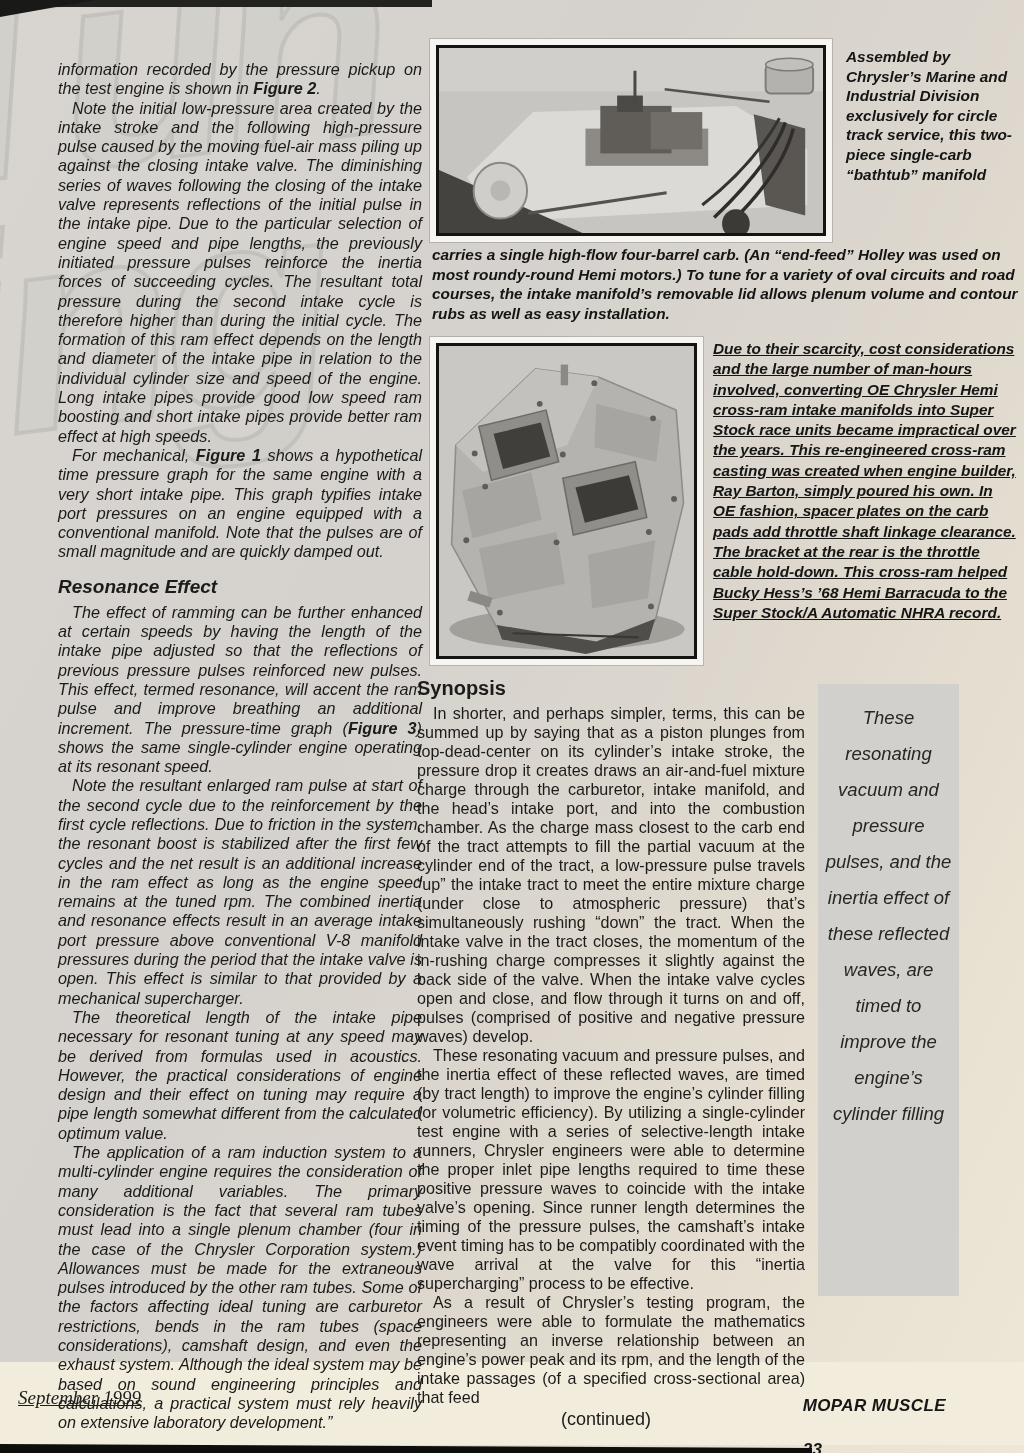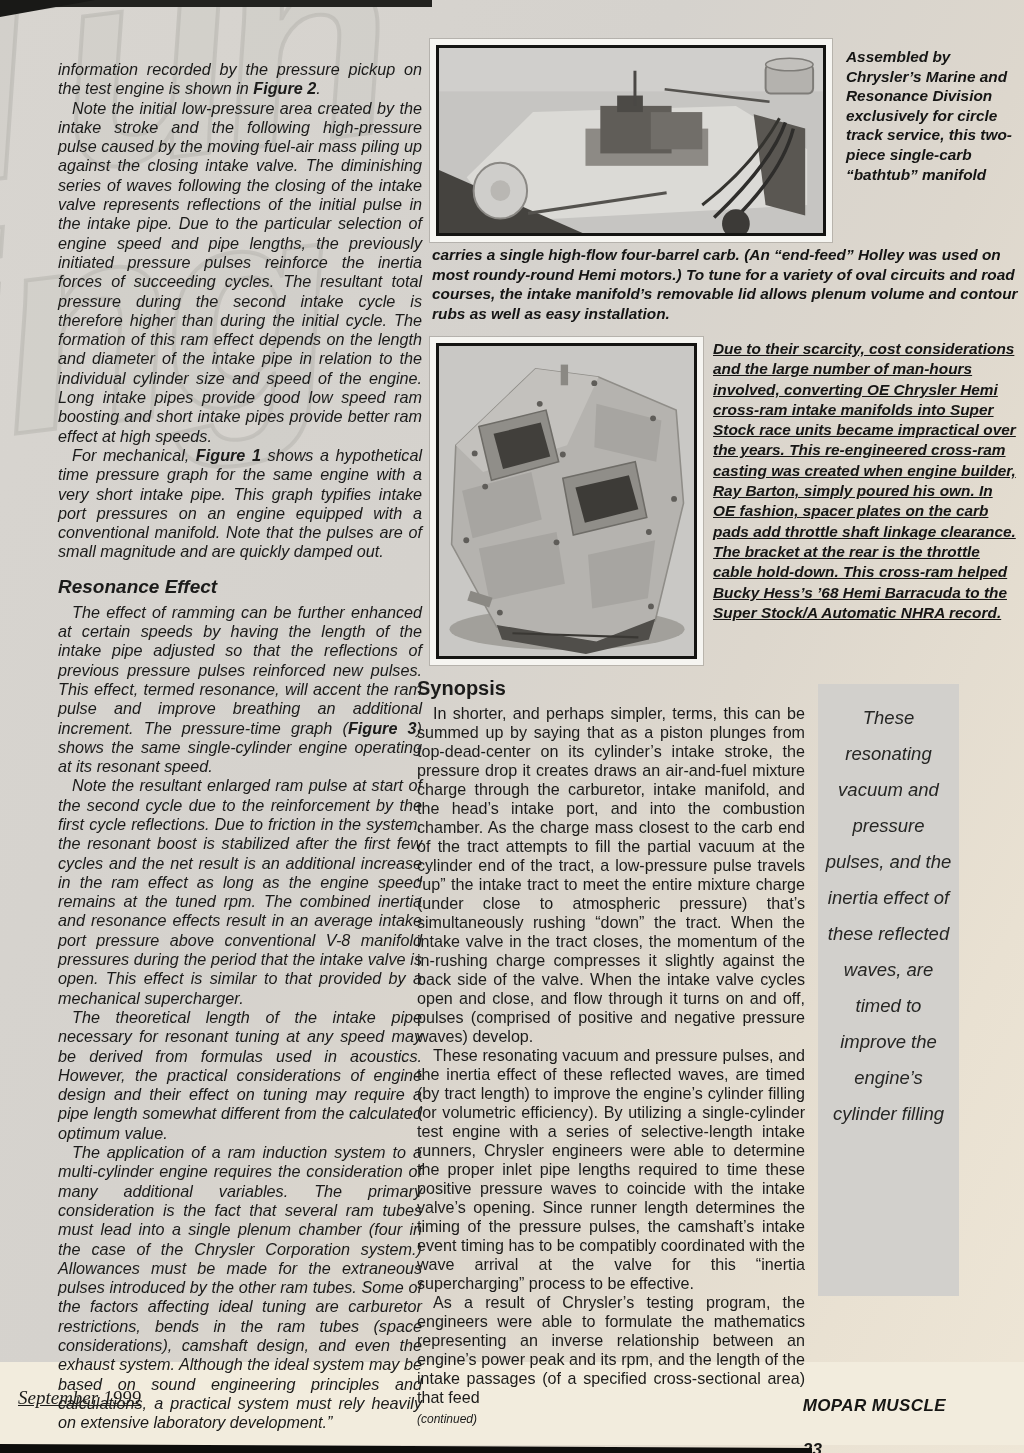--- a/index.html
+++ b/index.html
@@ -35,21 +35,21 @@
   .cap{font-weight:bold;font-style:italic;font-size:15.4px;line-height:19.6px;color:#151514;z-index:2;position:absolute;}
   .cap-side{left:846px;top:47px;width:168px;}
   .cap-bottom{left:432px;top:245px;width:590px;}
   .cap2{left:713px;top:339px;width:305px;line-height:20.3px;text-decoration:underline;}
 
   .syn-col{position:absolute;left:417px;top:676px;width:388px;z-index:2;
     font-size:16.1px;line-height:19px;text-align:justify;}
   .syn-col h2{margin:0 0 4px 0;font-size:20px;line-height:24px;}
   .syn-col p{margin:0;}
   .syn-col p.ind{text-indent:16px;}
-  .continued{display:block;text-align:left;font-style:italic;font-size:12px;margin-top:3px;padding-right:10px;}
+  .continued{display:block;text-align:center;font-size:18px;margin-top:3px;padding-right:10px;}
 
   .pullquote{position:absolute;left:818px;top:684px;width:141px;height:612px;z-index:2;
     background:var(--pullquote-bg,#d2d0cc);}
   .pullquote .pq-text{padding:16px 6px 0 6px;font-style:italic;font-size:18.5px;line-height:36px;text-align:center;color:#262624;}
 
   .footer-date{position:absolute;left:18px;top:1387px;z-index:3;
     font-family:"Liberation Serif",serif;font-style:italic;font-size:19px;color:#1d1d1b;text-decoration:underline;}
   .footer-mag{position:absolute;right:78px;top:1396px;z-index:3;display:flex;gap:24px;
     font-weight:bold;font-style:italic;font-size:17px;letter-spacing:.4px;color:#161614;flex-direction:column;}
 </style>
@@ -95,21 +95,21 @@
         <path d="M350,72 C340,100 315,130 278,164" stroke="#2e2d2b" stroke-width="3.5" fill="none"></path>
         <path d="M358,78 C350,108 328,138 296,168" stroke="#2e2d2b" stroke-width="3.5" fill="none"></path>
         <path d="M344,68 C330,92 306,122 266,152" stroke="#34332f" stroke-width="3" fill="none"></path>
         <rect x="330" y="16" width="48" height="28" rx="5" fill="#b4b2ae" stroke="#7e7c78" stroke-width="2"></rect>
         <ellipse cx="354" cy="16" rx="24" ry="6" fill="#c2c0bc" stroke="#7e7c78" stroke-width="1.5"></ellipse>
         <circle cx="300" cy="170" r="14" fill="#3c3a37"></circle>
       </svg>
     </div>
   </div>
 
-  <div class="cap cap-side">Assembled by Chrysler’s Marine and Resonance Division exclusively for circle track service, this two-piece single-carb “bathtub” manifold</div>
+  <div class="cap cap-side">Assembled by Chrysler’s Marine and Industrial Division exclusively for circle track service, this two-piece single-carb “bathtub” manifold</div>
 
   <div class="cap cap-bottom">carries a single high-flow four-barrel carb. (An “end-feed” Holley was used on most roundy-round Hemi motors.) To tune for a variety of oval circuits and road courses, the intake manifold’s removable lid allows plenum volume and contour rubs as well as easy installation.</div>
 
   <div class="photo photo2">
     <div class="frame">
       <svg viewBox="0 0 243 300" preserveAspectRatio="none">
         <rect x="0" y="0" width="243" height="300" fill="#c9c8c5"></rect>
         <ellipse cx="122" cy="274" rx="112" ry="20" fill="#817f79" opacity="0.55"></ellipse>
         <polygon points="16,96 92,22 152,30 226,62 233,152 206,266 150,287 55,272 12,192" fill="#b5b3af" stroke="#8f8d88" stroke-width="1.5"></polygon>
         <polygon points="16,96 92,22 152,30 122,96 42,122" fill="#c3c1bd"></polygon>

